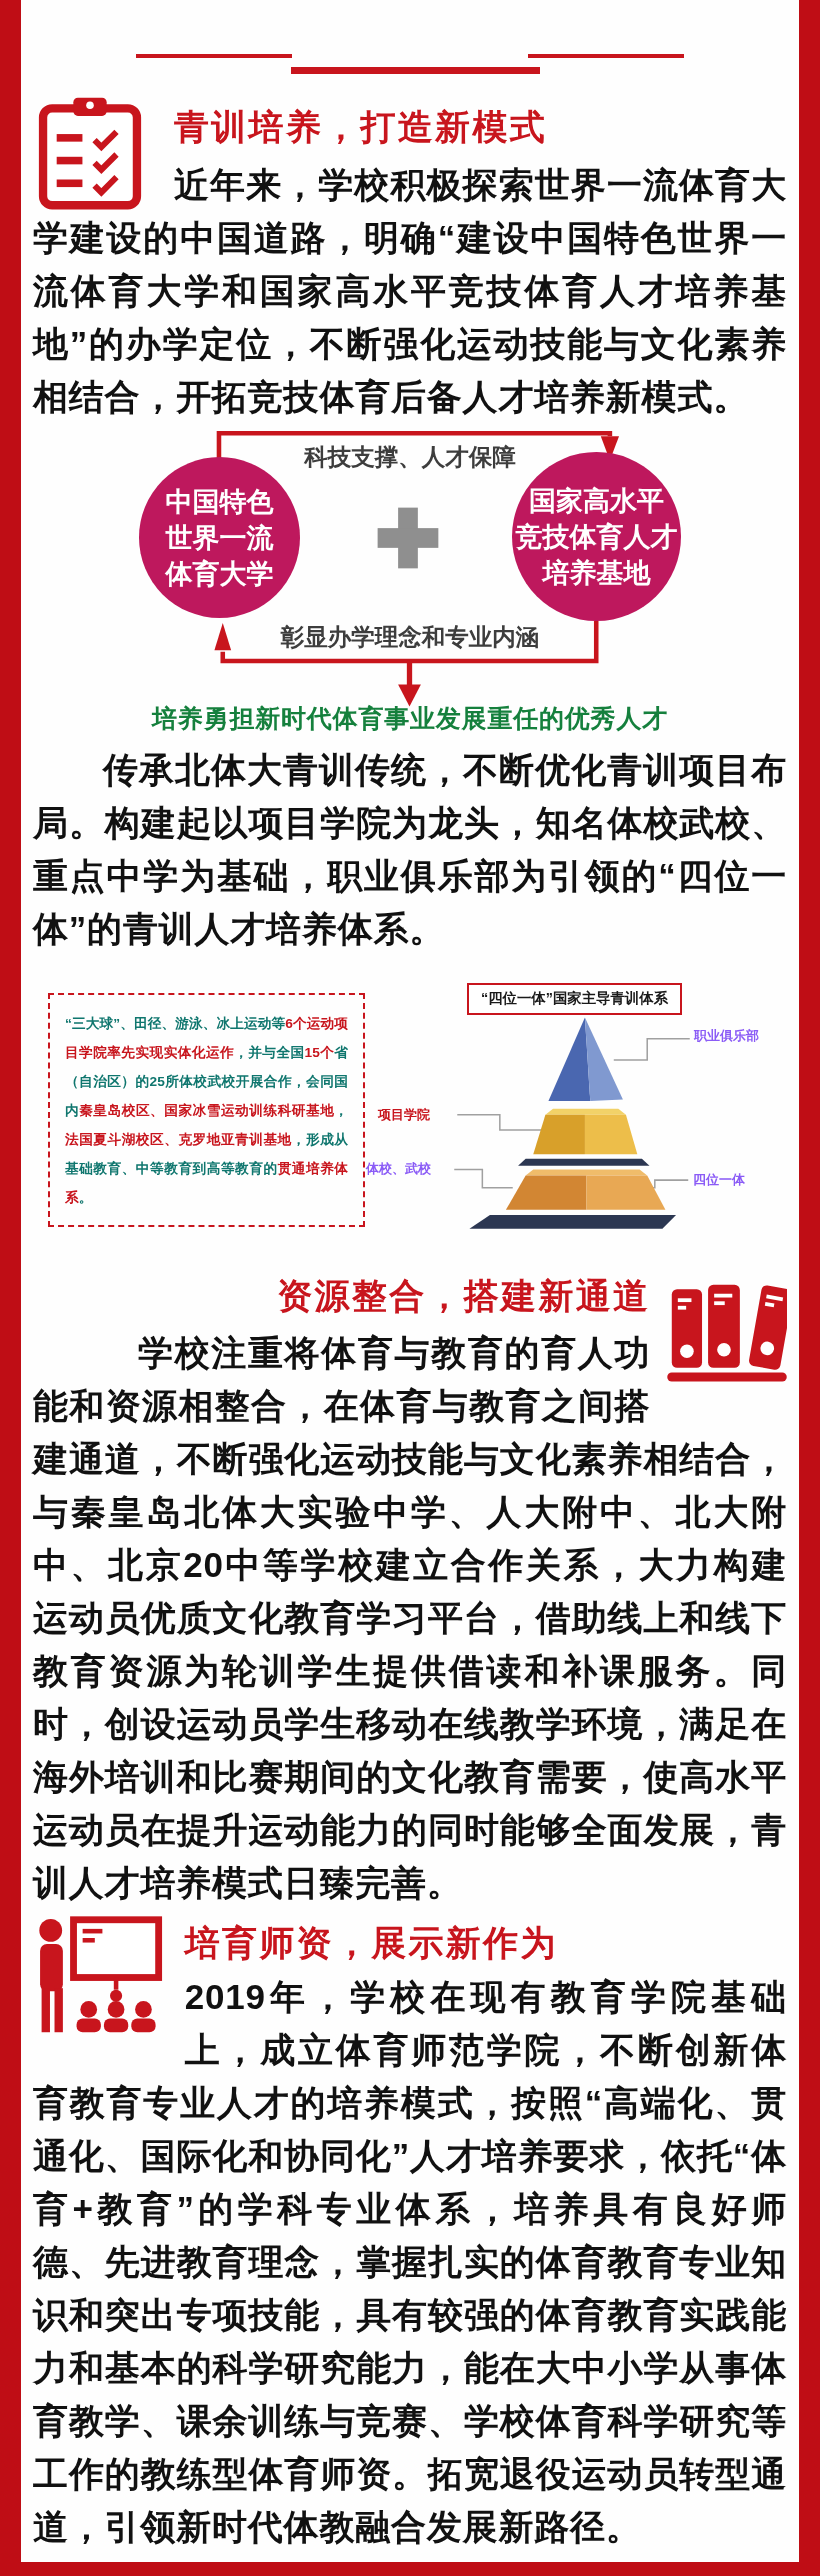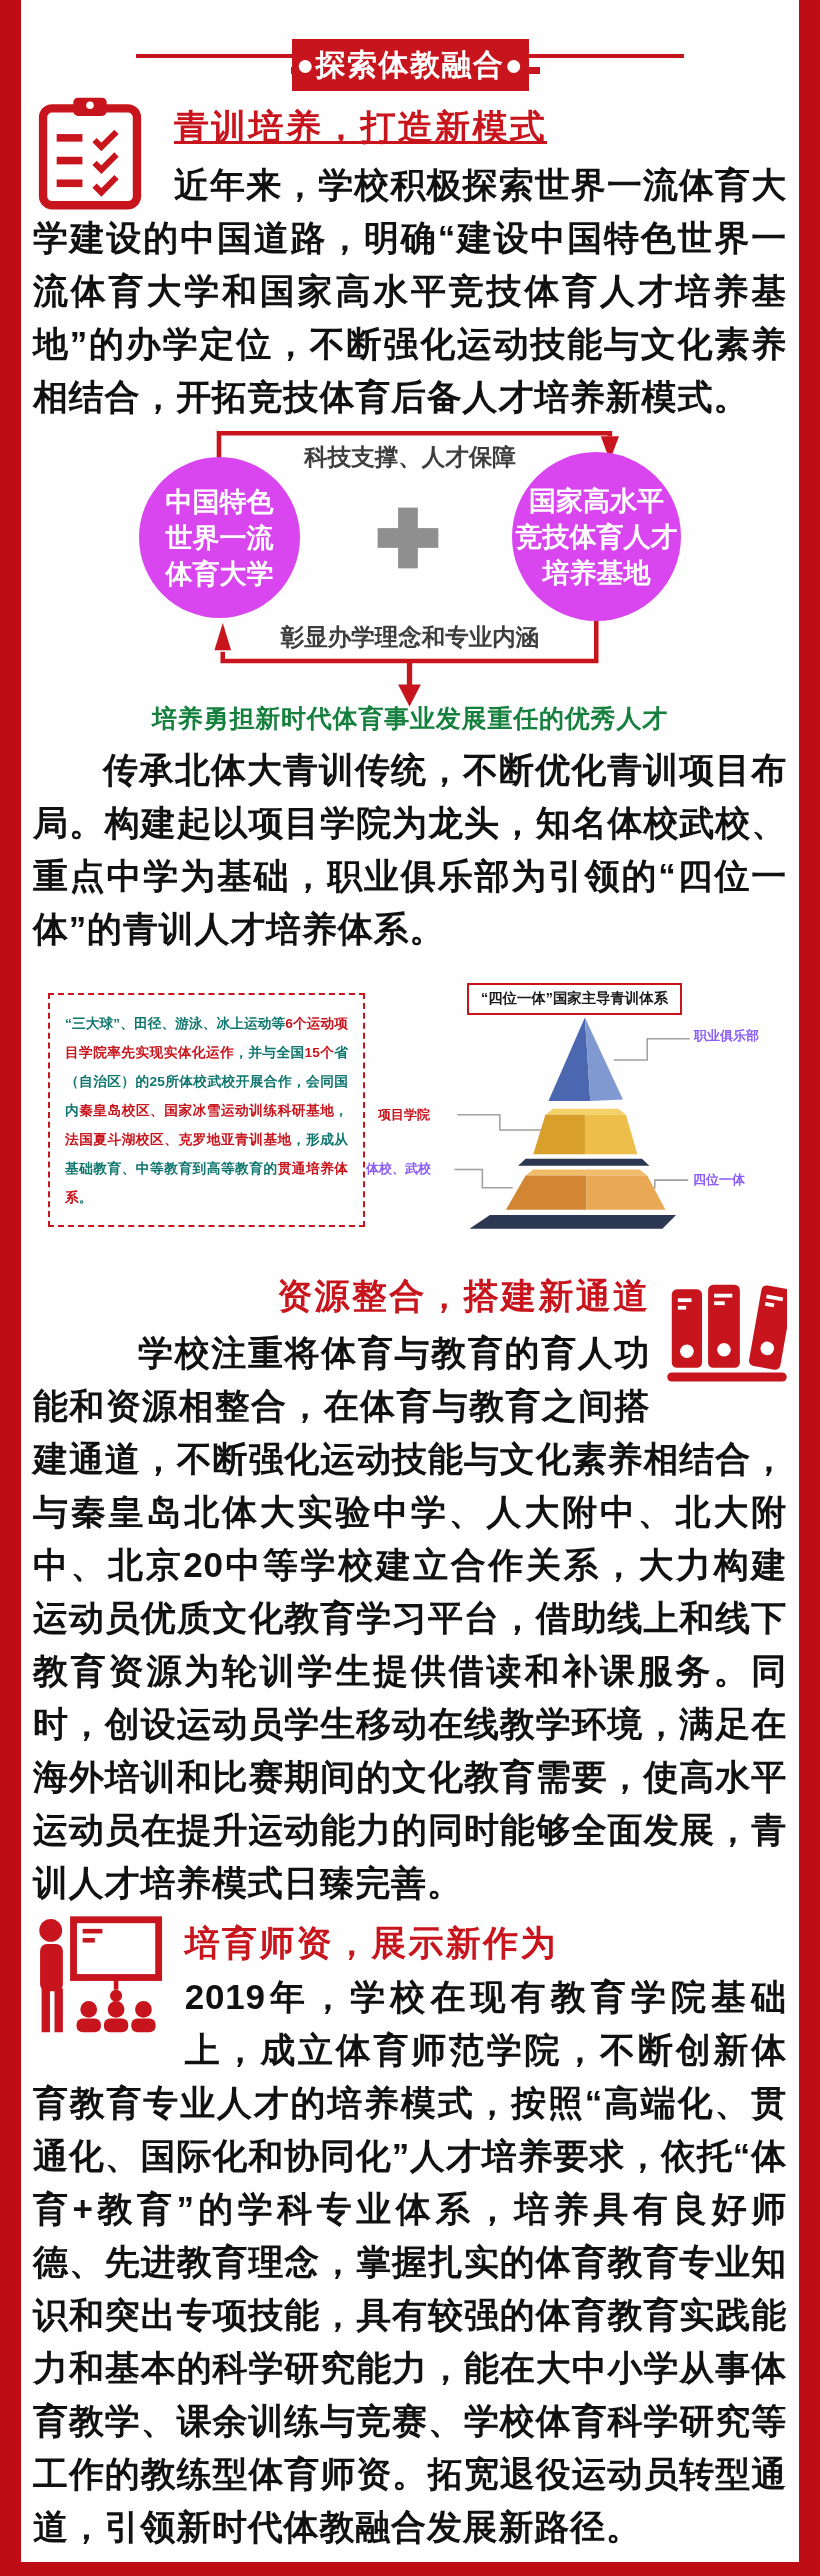--- a/index.html
+++ b/index.html
@@ -22,33 +22,33 @@
     font-size:30px; font-weight:bold; letter-spacing:1.5px; }
 
   
   .para { font-size:35px; font-weight:bold; color:#111; line-height:53px;
           text-align:justify; letter-spacing:0.8px; }
   .indent2 { text-indent:2em; }
   .intro { margin-top:43px; line-height:50px; }
 
   h2.sec-head { color:#c8151d; font-size:35px; font-weight:bold; letter-spacing:2.3px; }
   .sec1 { margin-top:4.6px; }
-  .sec1 h2 { line-height:62px;text-decoration:underline; }
+  .sec1 h2 { line-height:62px; }
   .float-l { float:left; }
   .float-r { float:right; }
   .clearfix::after { content:""; display:block; clear:both; }
 
   
   .diagram { position:relative; height:313px; margin-top:1.5px; }
   .diagram svg.arrows { position:absolute; left:0; top:0; }
   .dg-text { position:absolute; width:100%; text-align:center; font-weight:bold; color:#3d3d3d; }
   .dg-top { top:16.7px; font-size:23.5px; line-height:32px; }
   .dg-bottom { top:197px; font-size:23.5px; }
   .dg-outcome { top:278px; font-size:25px; color:#15803d; letter-spacing:0.8px; }
-  .circle { position:absolute; background:#d946ef; border-radius:50%;
+  .circle { position:absolute; background:#be185d; border-radius:50%;
     display:flex; align-items:center; justify-content:center; text-align:center;
     color:#fff; font-weight:bold; font-size:27px; line-height:36px; }
   .circle.left { left:106px; top:33px; width:161px; height:161px; }
   .circle.right { left:479px; top:28px; width:169px; height:169px; }
 
   
   .callout-wrap { position:relative; height:267px; margin-top:23px; }
   .callout-box { position:absolute; left:15px; top:15px; width:317px;
     border:2.3px dashed #c8151d; padding:13.7px 15px; font-size:13.7px; font-weight:bold;
     line-height:29px; color:#111; text-align:justify; }
@@ -76,21 +76,20 @@
   <div class="stripe right"></div>
   <div class="bottom-bar"></div>
 
   <div class="content">
 
     <div class="banner">
       <div class="line l-thin"></div>
       <div class="line l-thick"></div>
       <div class="line r-thin"></div>
       <div class="line r-thick"></div>
-      <div class="banner-box">●探索体教融合●</div>
     </div>
 
 
     <div class="sec1 clearfix">
       <span class="float-l icon-box" style="width:114px;height:114px;margin-right:27px;">
         <svg width="106" height="114" viewBox="0 0 140 150">
           <rect x="8" y="16" width="124" height="128" rx="12" fill="#ffffff" stroke="#c8151d" stroke-width="11"></rect>
           <rect x="48" y="2" width="44" height="24" rx="6" fill="#c8151d"></rect>
           <circle cx="70" cy="12" r="5" fill="#ffffff"></circle>
           <rect x="26" y="50" width="34" height="10" fill="#c8151d"></rect>

